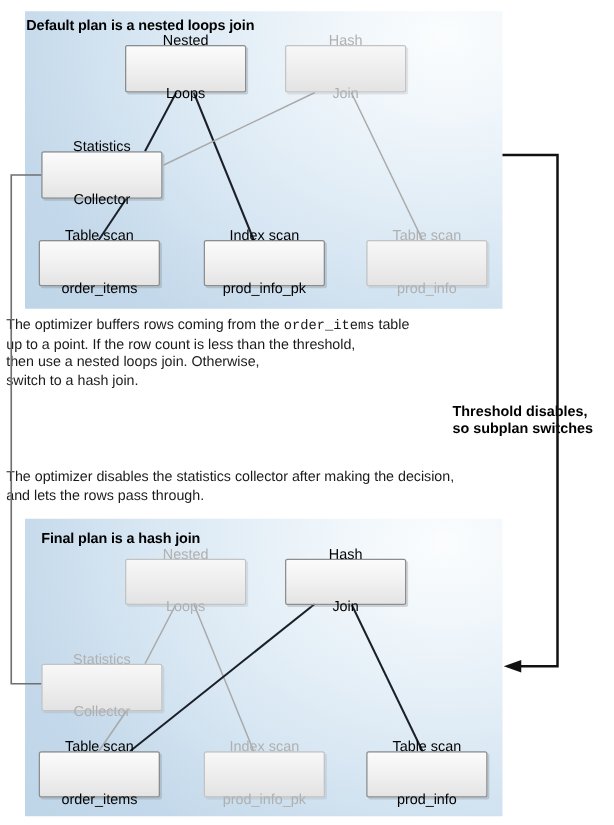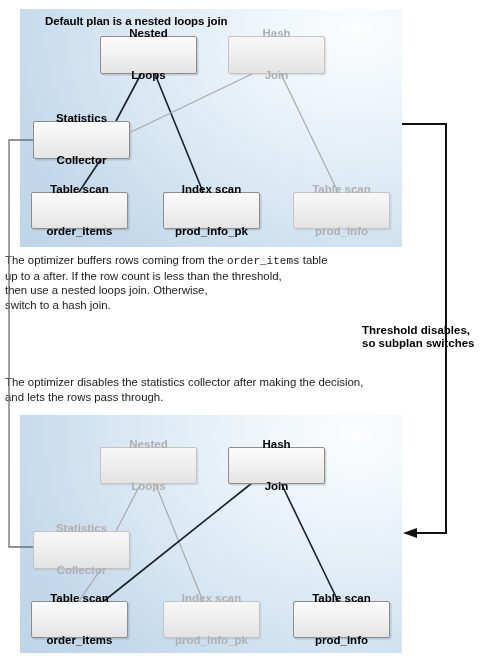--- a/index.html
+++ b/index.html
@@ -16,21 +16,21 @@
   .panel-title{position:absolute;font-size:11.5px;font-weight:bold;
                letter-spacing:-0.1px;white-space:nowrap;}
 
   
   .node{position:absolute;box-sizing:border-box;
         border:1px solid #8d8d8d;
         border-radius:2px;
         background:linear-gradient(180deg,#fbfbfb 0%,#f3f3f3 40%,#e4e4e4 100%);
         box-shadow:1.5px 1.5px 0 rgba(120,125,130,0.30);
         display:flex;flex-direction:column;align-items:center;justify-content:center;
-        font-size:11.5px;font-weight:bold;line-height:1.18;
+        font-size:11.5px;font-weight:normal;line-height:1.18;
         text-align:center;color:#000;z-index:4;gap:28px;}
   .node.dim{color:#b0b0b0;border-color:#c3c3c3;
             background:linear-gradient(180deg,#f7f7f7 0%,#efefef 45%,#e3e3e3 100%);
             box-shadow:1.5px 1.5px 0 rgba(150,155,160,0.22);}
   .node span{display:block;}
 
   
   svg.lines{position:absolute;left:0;top:0;width:491px;height:660px;
             overflow:visible;pointer-events:none;z-index:3;}
   svg.overlay{z-index:6;}
@@ -42,21 +42,21 @@
   .callout{position:absolute;font-size:11.5px;font-weight:bold;line-height:13.6px;
            text-align:left;white-space:pre-line;}
 </style>
 </head>
 <body>
 
 <div class="stage">
 
   <div class="panel" style="left:20px;top:9px;width:382px;height:238px;"></div>
 
-  <div class="panel-title" style="left:45px;top:15px;text-align:center;">Default plan is a nested loops join</div>
+  <div class="panel-title" style="left:21px;top:15px;text-align:center;">Default plan is a nested loops join</div>
 
   <svg class="lines">
 
     <line x1="141" y1="74" x2="116" y2="121" stroke="#1a1f28" stroke-width="1.6"></line>
 
     <line x1="155" y1="74" x2="203" y2="192" stroke="#1a1f28" stroke-width="1.6"></line>
 
     <line x1="101" y1="159" x2="79" y2="192" stroke="#1a1f28" stroke-width="1.6"></line>
 
     <line x1="252" y1="74" x2="131" y2="132" stroke="#a9a9a9" stroke-width="1.2"></line>
@@ -88,34 +88,35 @@
     <span>Index scan</span>
     <span>prod_info_pk</span>
   </div>
 
   <div class="node dim" style="left:293px;top:192px;width:97px;height:37px;">
     <span>Table scan</span>
     <span>prod_info</span>
   </div>
 
   <div class="para" style="left:5px;top:253px;width:370px;"><span>The optimizer buffers rows coming from the </span><span class="mono">order_items</span><span> table
-up to a after. If the row count is less than the threshold,
+up to a point. If the row count is less than the threshold,
 then use a nested loops join. Otherwise,
 switch to a hash join.</span></div>
 
   <div class="para" style="left:5px;top:375px;width:400px;"><span>The optimizer disables the statistics collector after making the decision,
 and lets the rows pass through.</span></div>
 
   <div class="callout" style="left:362px;top:310px;width:129px;">
     <span>Threshold disables,</span>
     <span>so subplan switches</span>
   </div>
 
   <div class="panel" style="left:20px;top:415px;width:382px;height:238px;"></div>
 
+  <div class="panel-title" style="left:33px;top:425px;">Final plan is a hash join</div>
 
   <svg class="lines">
 
     <line x1="141" y1="483" x2="116" y2="531" stroke="#a9a9a9" stroke-width="1.2"></line>
 
     <line x1="155" y1="483" x2="203" y2="601" stroke="#a9a9a9" stroke-width="1.2"></line>
 
     <line x1="101" y1="569" x2="79" y2="601" stroke="#a9a9a9" stroke-width="1.2"></line>
 
     <line x1="252" y1="483" x2="104" y2="601" stroke="#1a1f28" stroke-width="1.6"></line>

